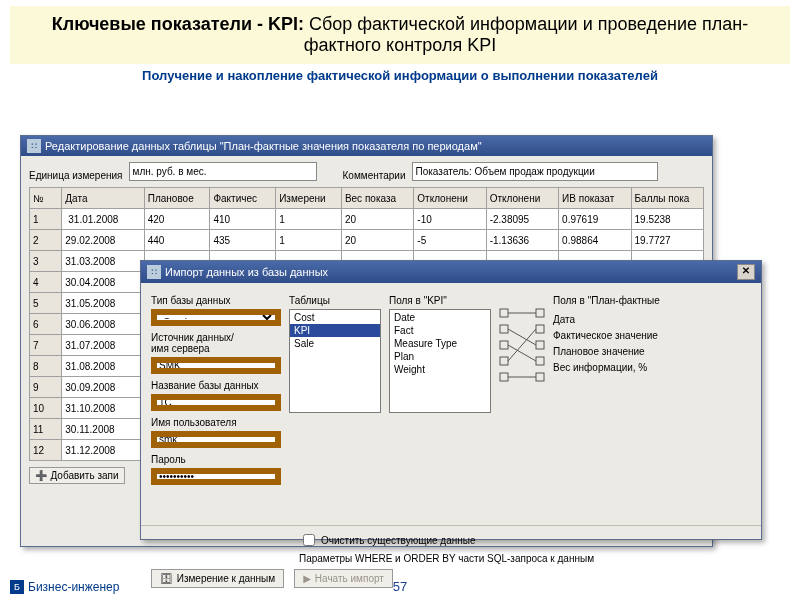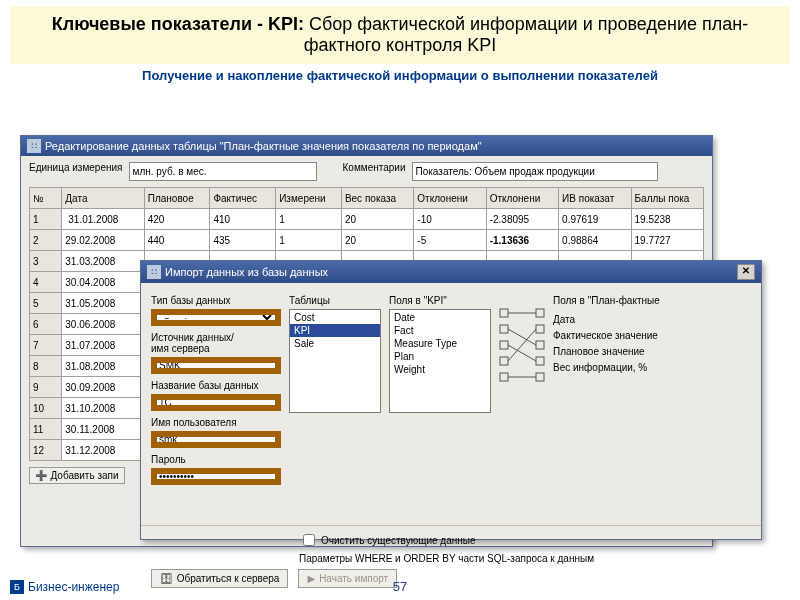--- a/index.html
+++ b/index.html
@@ -6,21 +6,21 @@
 .slide-title{background:#fcf9d8;padding:8px 20px;text-align:center;margin:6px 10px 2px}
 .slide-title b{font-weight:bold;font-size:18px}
 .slide-title span{font-size:18px}
 .subtitle{color:#003a8a;font-weight:bold;text-align:center;font-size:13px;margin:4px 0 8px}
 .win{position:absolute;border:1px solid #5a6d90;background:#eceae5;box-shadow:3px 3px 5px rgba(0,0,0,.3)}
 .titlebar{background:linear-gradient(#4a6aa8,#2e4c88);color:#fff;padding:3px 6px;display:flex;align-items:center;gap:4px;font-size:11px}
 .titlebar .icon{width:14px;height:14px;background:#bcd;display:inline-flex;align-items:center;justify-content:center;font-size:9px;color:#036}
 .closebtn{margin-left:auto;width:16px;height:14px;background:#d8d4cc;color:#000;border:1px solid #888;text-align:center;line-height:12px;font-size:10px;font-weight:bold;cursor:default}
 .win1{left:20px;top:135px;width:691px;height:410px}
 .win1 .body{padding:6px 8px}
-.lblrow{display:flex;align-items:flex-start;gap:6px;margin-bottom:6px}
+.lblrow{display:flex;align-items:flex-end;gap:6px;margin-bottom:6px}
 .lbl{font-size:10px}
 .txtin{border:1px solid #888;background:#fff;padding:1px 3px;font-size:10px;height:15px}
 table.grid{border-collapse:collapse;background:#fff;width:100%;font-size:10px}
 table.grid th,table.grid td{border:1px solid #a0a0a0;padding:2px 3px;text-align:left;height:16px;white-space:nowrap;overflow:hidden}
 table.grid th{background:#e9e5dc;font-weight:normal}
 .addbtn{margin-top:6px;border:1px solid #999;background:#efeee9;padding:2px 5px;font-size:10px;display:inline-flex;align-items:center;gap:3px}
 .win2{left:140px;top:260px;width:620px;height:278px}
 .win2 .body{padding:8px 10px 6px;display:flex;gap:8px;height:calc(100% - 50px)}
 .col{display:flex;flex-direction:column;gap:2px;font-size:10px}
 .col label{margin-top:4px;margin-bottom:1px}
@@ -89,21 +89,21 @@
             <td style="width: 58px;">19.5238</td>
           </tr>
           <tr>
             <td style="width: 22px; background: rgb(233, 229, 220);">2</td>
             <td style="width: 64px;">29.02.2008</td>
             <td style="width: 52px;">440</td>
             <td style="width: 52px;">435</td>
             <td style="width: 52px;">1</td>
             <td style="width: 58px;">20</td>
             <td style="width: 58px;">-5</td>
-            <td style="width: 58px; font-weight: bold;">-1.13636</td>
+            <td style="width: 58px;">-1.13636</td>
             <td style="width: 58px;">0.98864</td>
             <td style="width: 58px;">19.7727</td>
           </tr>
           <tr>
             <td style="width: 22px; background: rgb(233, 229, 220);">3</td>
             <td style="width: 64px;">31.03.2008</td>
             <td style="width: 52px;"></td>
             <td style="width: 52px;"></td>
             <td style="width: 52px;"></td>
             <td style="width: 58px;"></td>
@@ -309,21 +309,21 @@
   <div class="lowbar">
     <div class="cbrow" style="margin-bottom:4px;margin-left:148px">
       <input type="checkbox" style="">
       <span>Очистить существующие данные</span>
     </div>
     <div style="margin-left:148px">Параметры WHERE и ORDER BY части SQL-запроса к данным</div>
   </div>
   <div class="btnrow">
     <div class="btn">
       <span>🗄</span>
-      <span>Обратиться к сервера</span>
+      <span>Измерение к данным</span>
     </div>
     <div class="btn disabled">
       <span>▶</span>
       <span>Начать импорт</span>
     </div>
   </div>
 </div>
 
 <div class="pagenum">57</div>
 <div class="footer">

